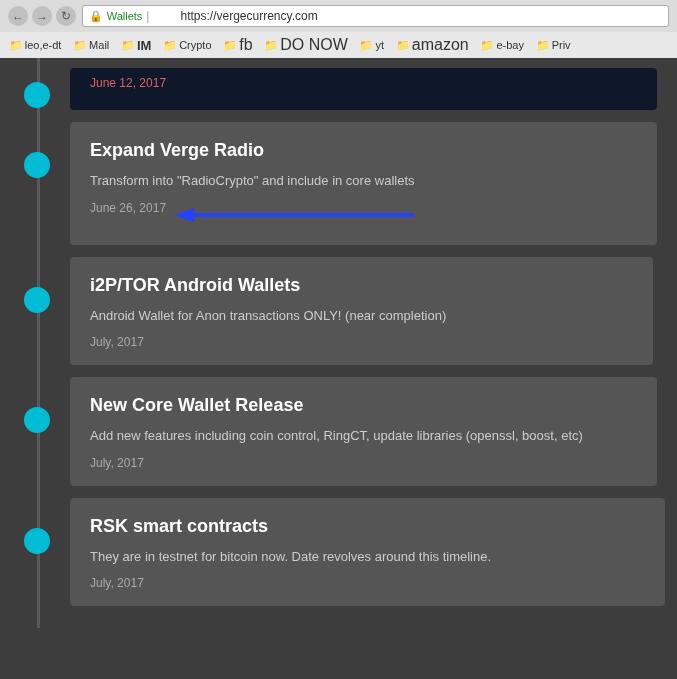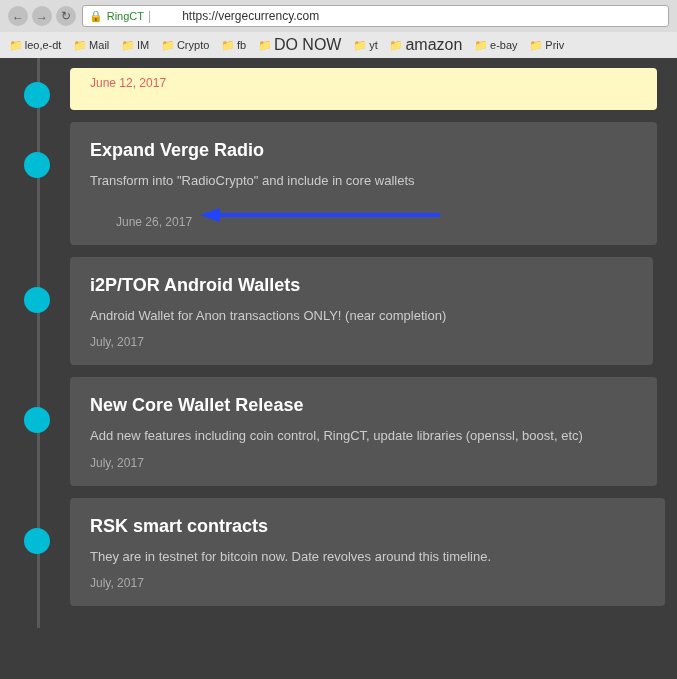--- a/index.html
+++ b/index.html
@@ -160,21 +160,21 @@
       line-height: 1.5;
     }
 
     .card-date {
       font-size: 12px;
       color: #aaaaaa;
     }
 
     
     .top-partial {
-      background: #fef9c3;
+      background: #0f172a;
       margin: 0 20px 12px 70px;
       border-radius: 4px;
       padding: 8px 20px 16px 20px;
       position: relative;
     }
 
     .top-partial-date {
       font-size: 11px;
       color: #999;
       text-decoration: line-through;
@@ -186,46 +186,46 @@
 
 <div class="browser-chrome">
   <div class="browser-toolbar">
     <div class="nav-buttons">
       <button class="nav-btn">←</button>
       <button class="nav-btn">→</button>
       <button class="nav-btn">↻</button>
     </div>
     <div class="address-bar">
       <span class="lock-icon">🔒</span>
-      <span class="secure-text">RingCT</span>
+      <span class="secure-text">Wallets</span>
       <span style="color:#aaa;font-size:12px">|</span>
       <span class="url-text">https://vergecurrency.com</span>
     </div>
   </div>
   <div class="bookmarks-bar">
 
   <div class="bookmark-item">
         <span class="bookmark-folder">📁</span>
         <span style="font-size: 11px; text-align: center;">leo,e-dt</span>
       </div>
       <div class="bookmark-item">
         <span class="bookmark-folder">📁</span>
         <span style="font-size: 11px;">Mail</span>
       </div>
       <div class="bookmark-item">
         <span class="bookmark-folder">📁</span>
-        <span style="font-size: 11px;">IM</span>
+        <span style="font-size: 13px; font-weight: bold;">IM</span>
       </div>
       <div class="bookmark-item">
         <span class="bookmark-folder">📁</span>
         <span style="font-size: 11px;">Crypto</span>
       </div>
       <div class="bookmark-item">
         <span class="bookmark-folder">📁</span>
-        <span style="font-size: 11px;">fb</span>
+        <span style="font-size: 16px;">fb</span>
       </div>
       <div class="bookmark-item">
         <span class="bookmark-folder">📁</span>
         <span style="font-size: 16px;">DO NOW</span>
       </div>
       <div class="bookmark-item">
         <span class="bookmark-folder">📁</span>
         <span style="font-size: 11px;">yt</span>
       </div>
       <div class="bookmark-item">
@@ -253,21 +253,21 @@
         <div class="top-partial-date" style="text-decoration:none; color:#e06060; font-size:12px;">June 12, 2017</div>
       </div>
     </div>
 
     <div id="timeline-items">
         <div style="position: relative; margin-bottom: 12px;">
           <div class="timeline-dot" style="top: 30px; transform: none;"></div>
           <div class="timeline-card" style="margin-left: 70px; margin-right: 20px;">
             <div class="card-title">Expand Verge Radio</div>
             <div class="card-description">Transform into "RadioCrypto" and include in core wallets</div>
-            <div style="display: flex; align-items: flex-end; gap: 8px; margin-left: 26px;">
+            <div style="display: flex; align-items: flex-start; gap: 8px;">
               <div class="card-date">June 26, 2017</div>
               <svg width="240" height="28">
                 <line x1="240" y1="14" x2="20" y2="14" stroke="#2244ff" stroke-width="4"></line>
                 <polygon points="20,7 0,14 20,21" fill="#2244ff"></polygon>
               </svg>
             </div>
           </div>
         </div>
         <div style="position: relative; margin-bottom: 12px;">
           <div class="timeline-dot" style="top: 30px; transform: none;"></div>

